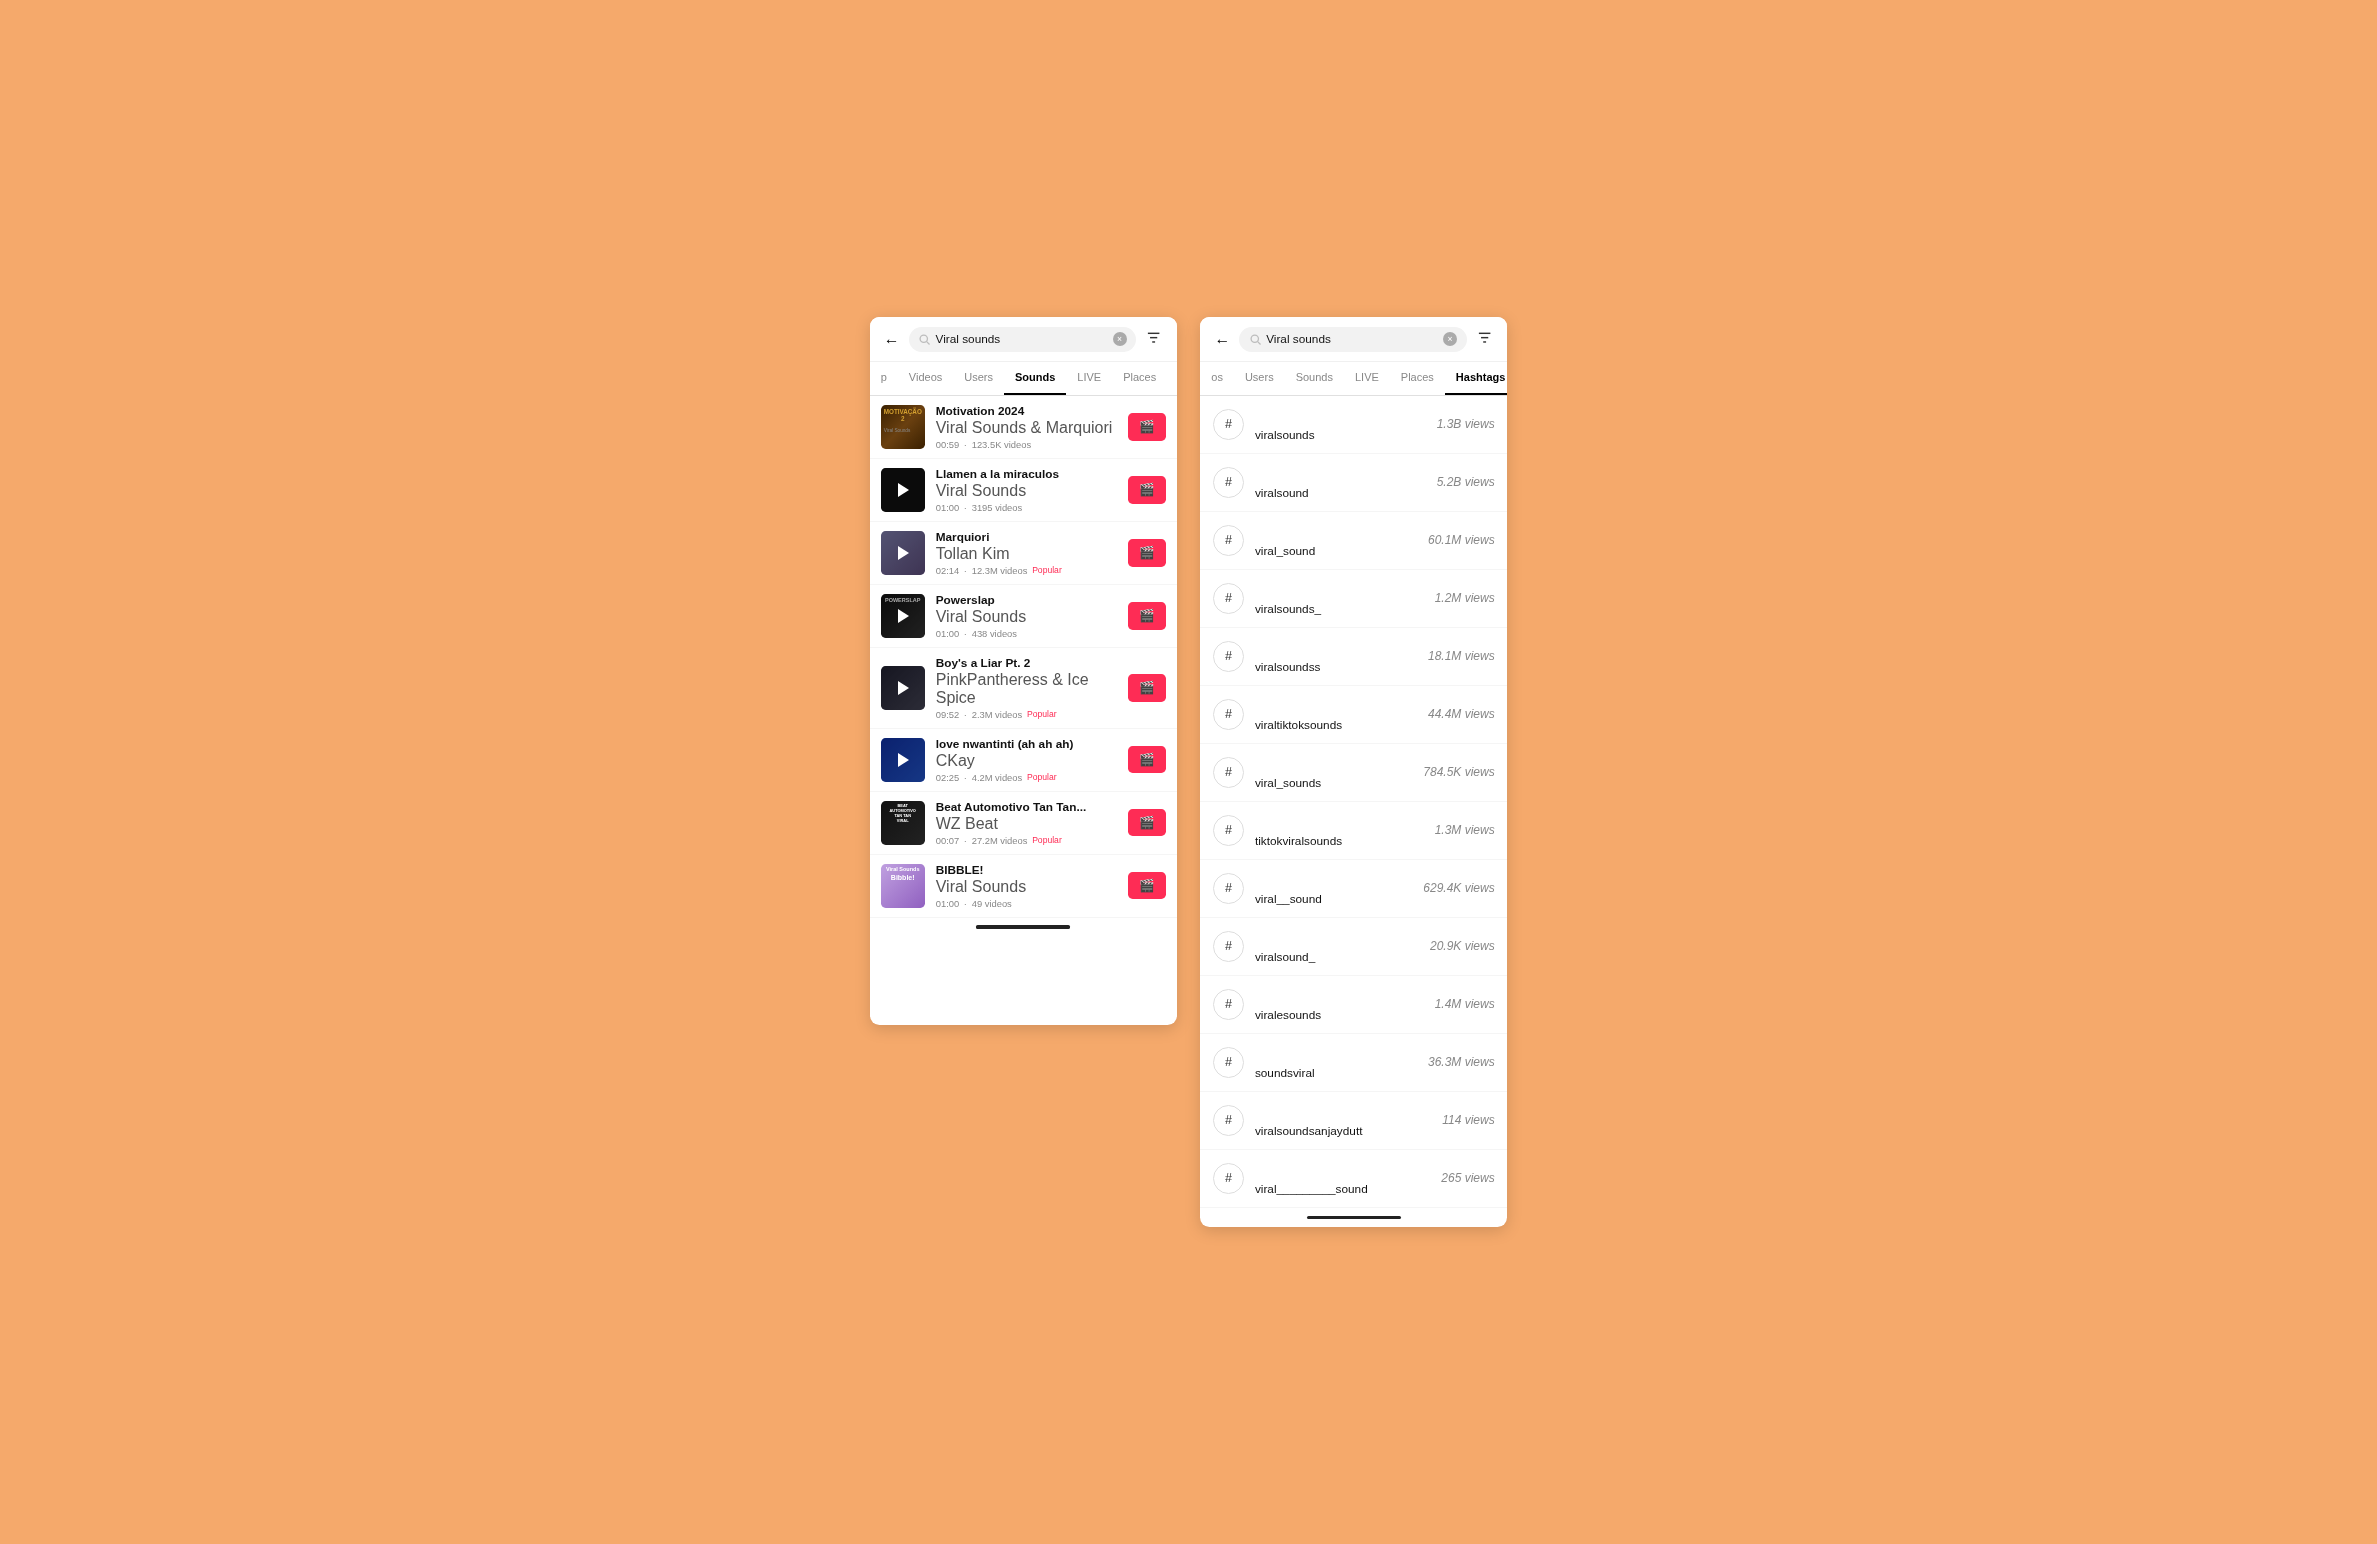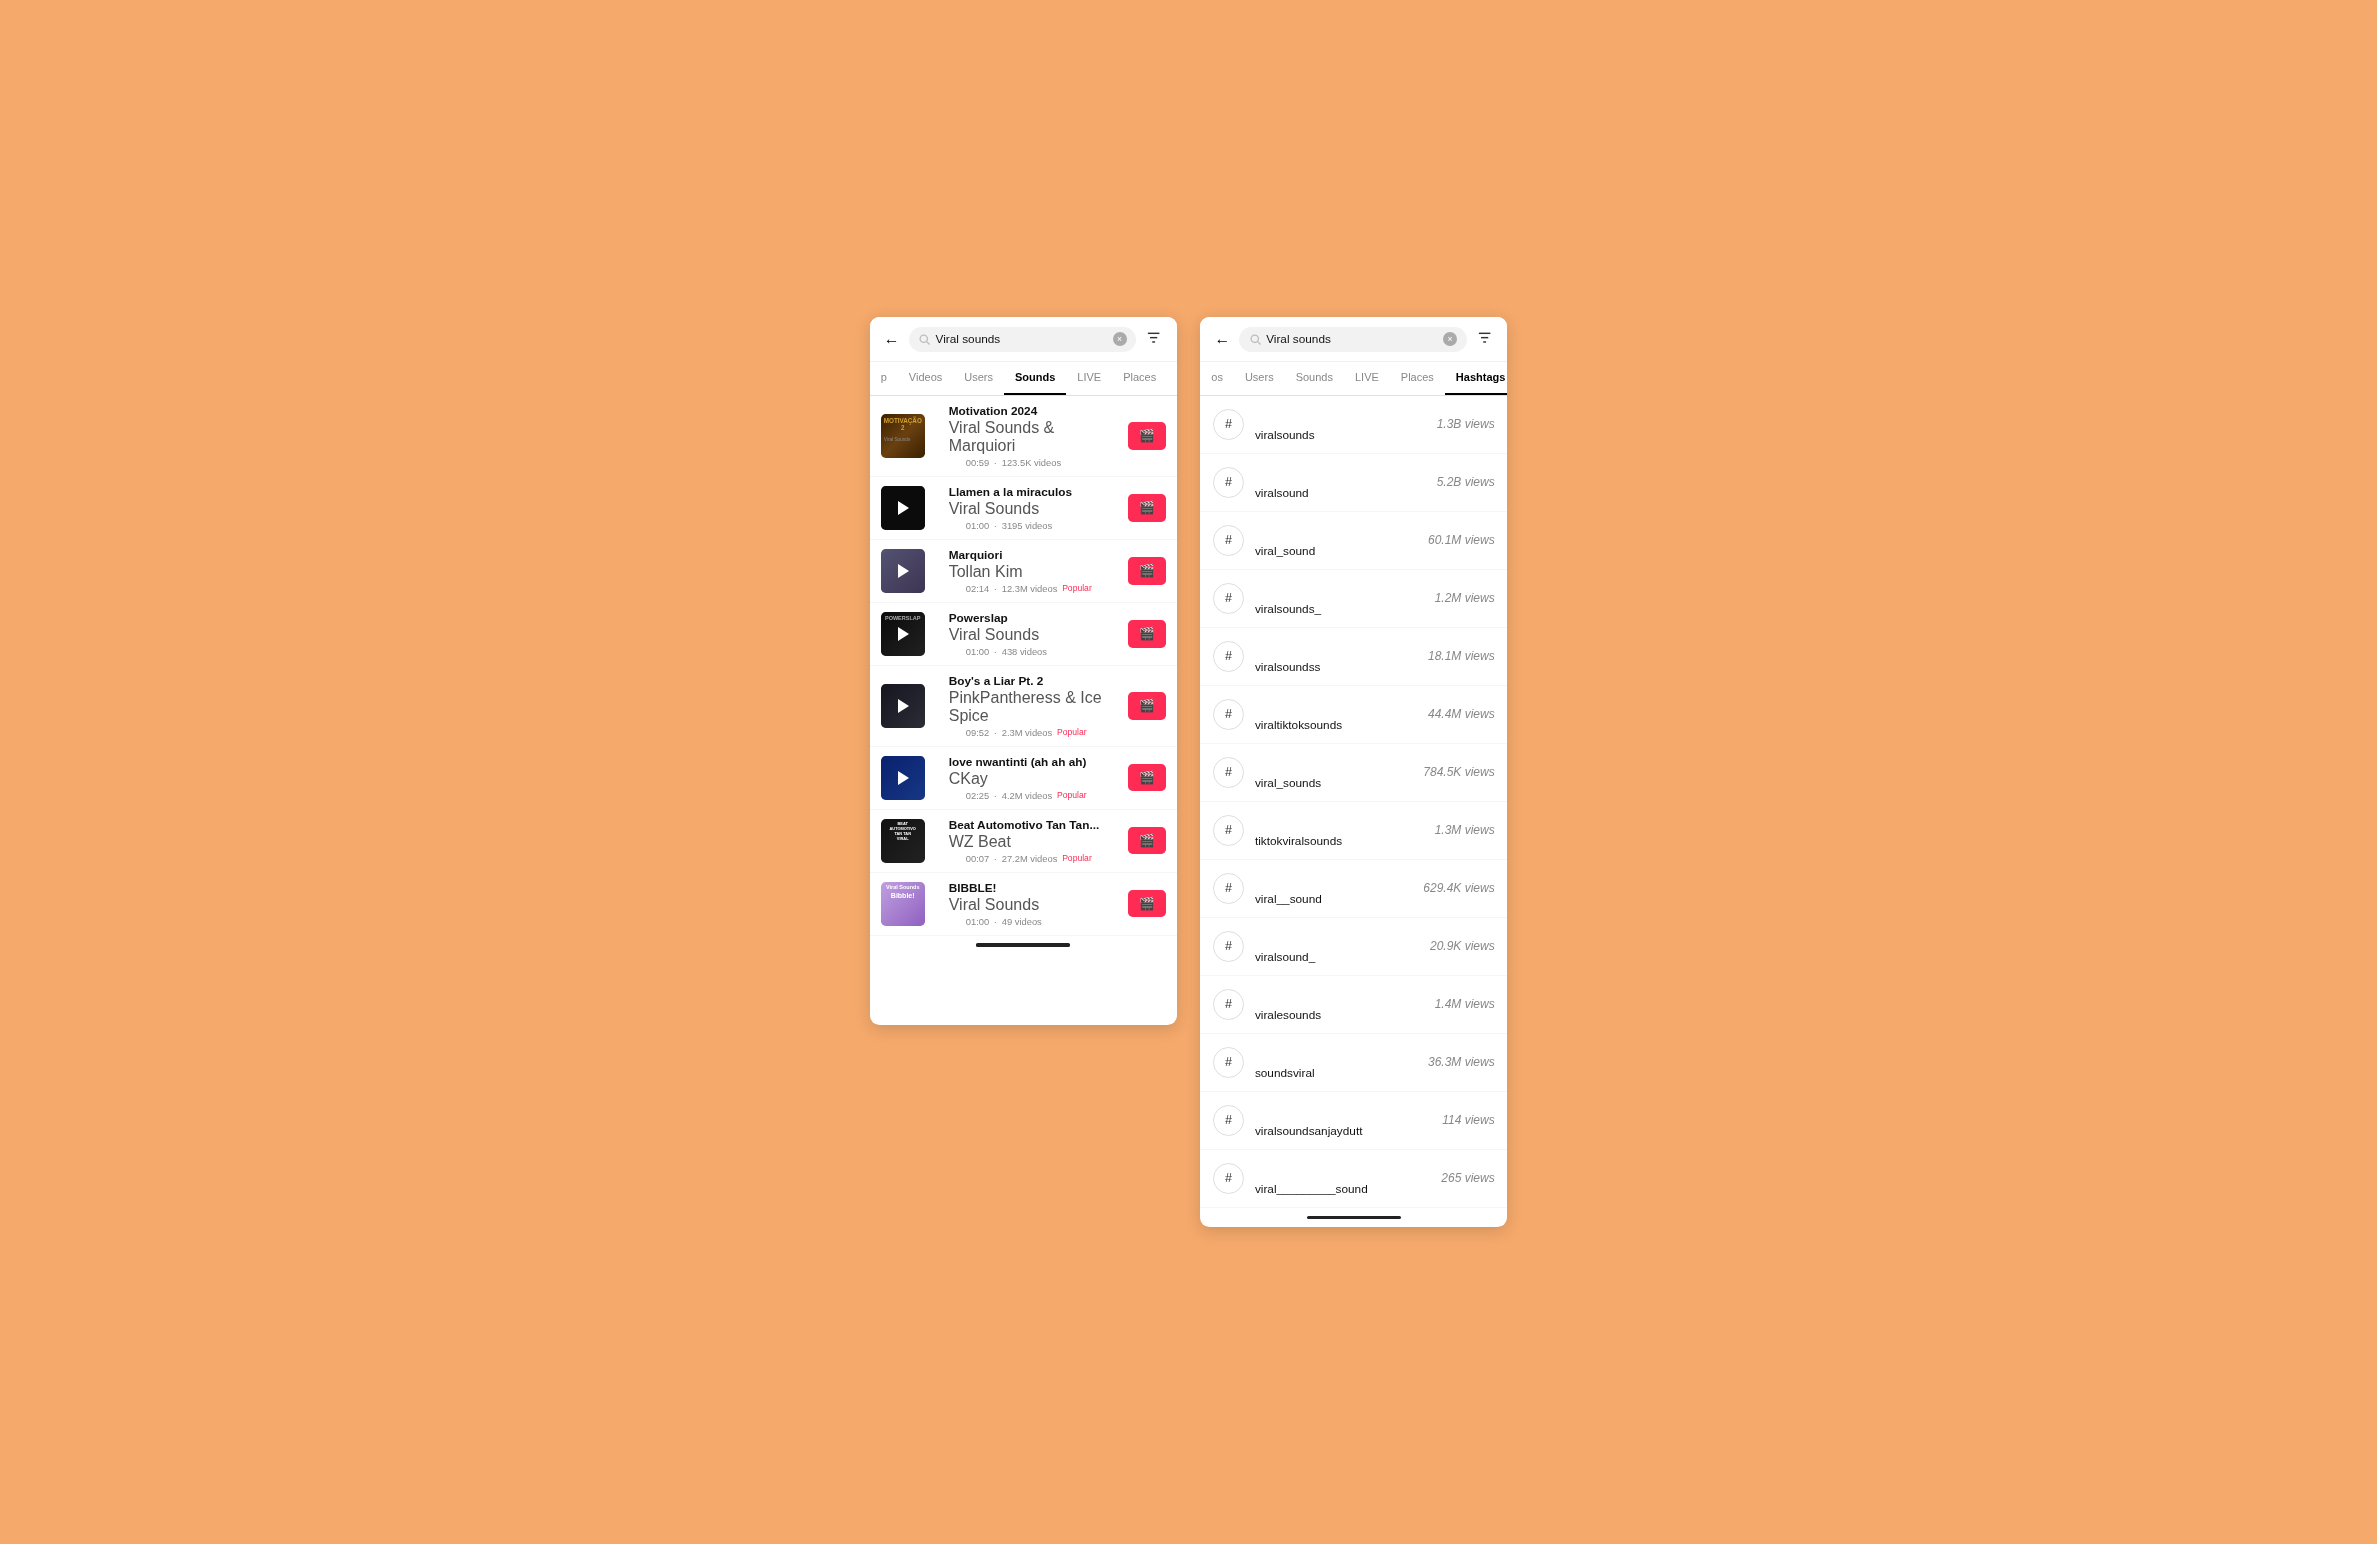--- a/index.html
+++ b/index.html
@@ -108,21 +108,21 @@
       font-weight: 600;
     }
     
     .sound-list {
       padding: 0;
     }
     .sound-item {
       display: flex;
       align-items: center;
       padding: 7.9px 11px;
-      gap: 24px;
+      gap: 11px;
       border-bottom: 0.8px solid #f5f5f5;
     }
     .sound-thumb {
       width: 44px;
       height: 44px;
       border-radius: 4.7px;
       flex-shrink: 0;
       overflow: hidden;
       position: relative;
     }
@@ -158,21 +158,20 @@
       font-size: 16px;
       color: #555;
       margin-top: 1.6px;
     }
     .sound-meta {
       font-size: 9.4px;
       color: #888;
       margin-top: 1.6px;
       display: flex;
       gap: 4.7px;
-      margin-left: 17px;
     }
     .popular-badge {
       color: #fe2c55;
       font-size: 8.6px;
       font-weight: 500;
     }
     .video-btn {
       background: #fe2c55;
       border: none;
       border-radius: 4.7px;

